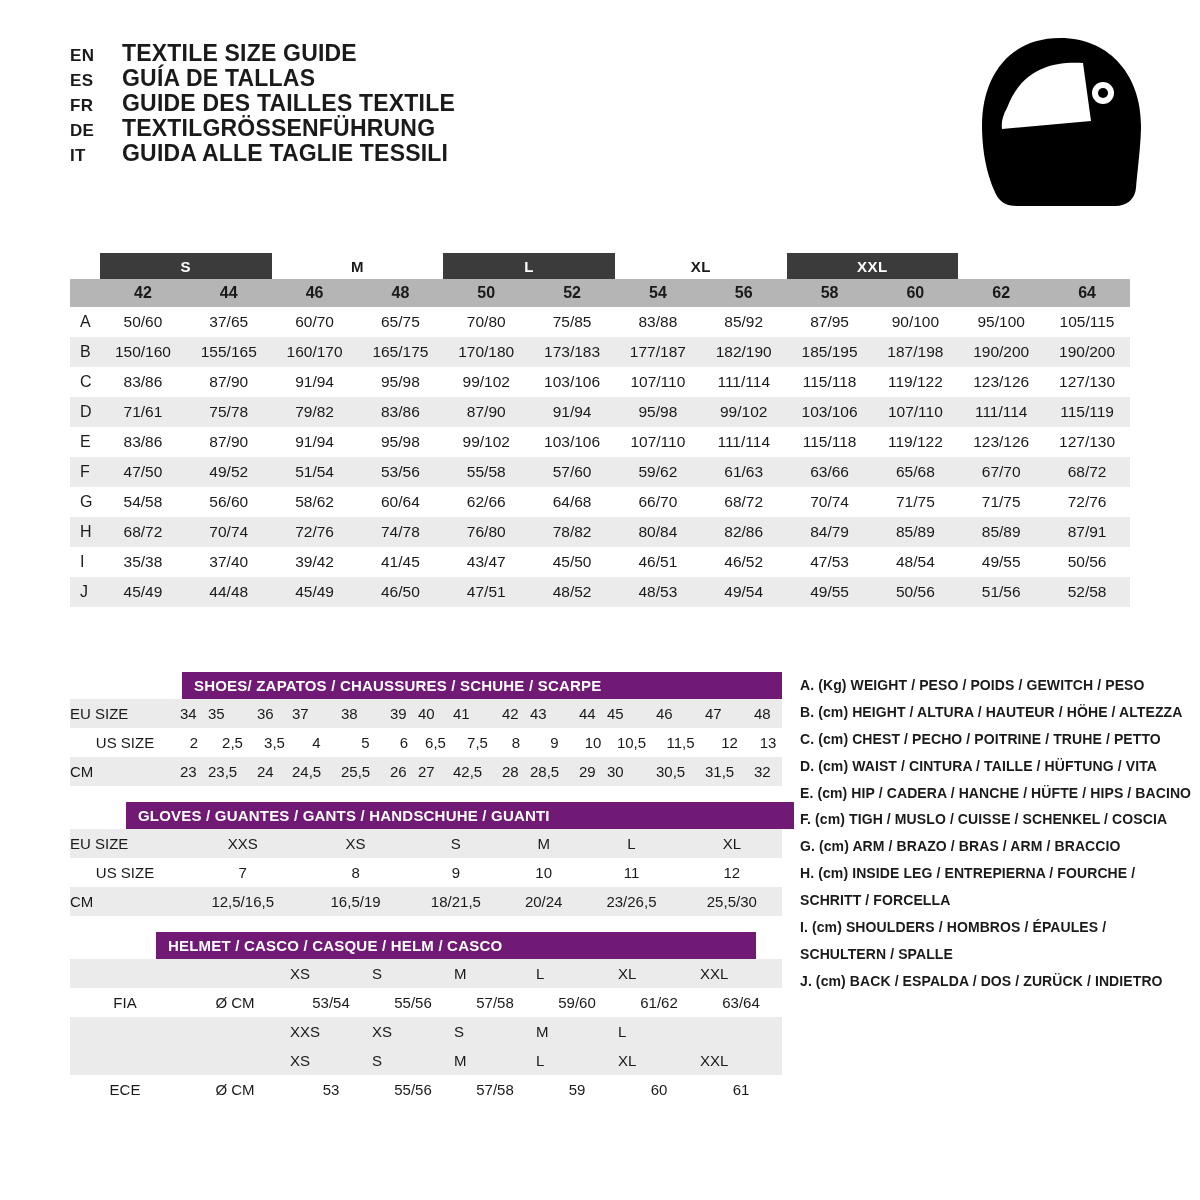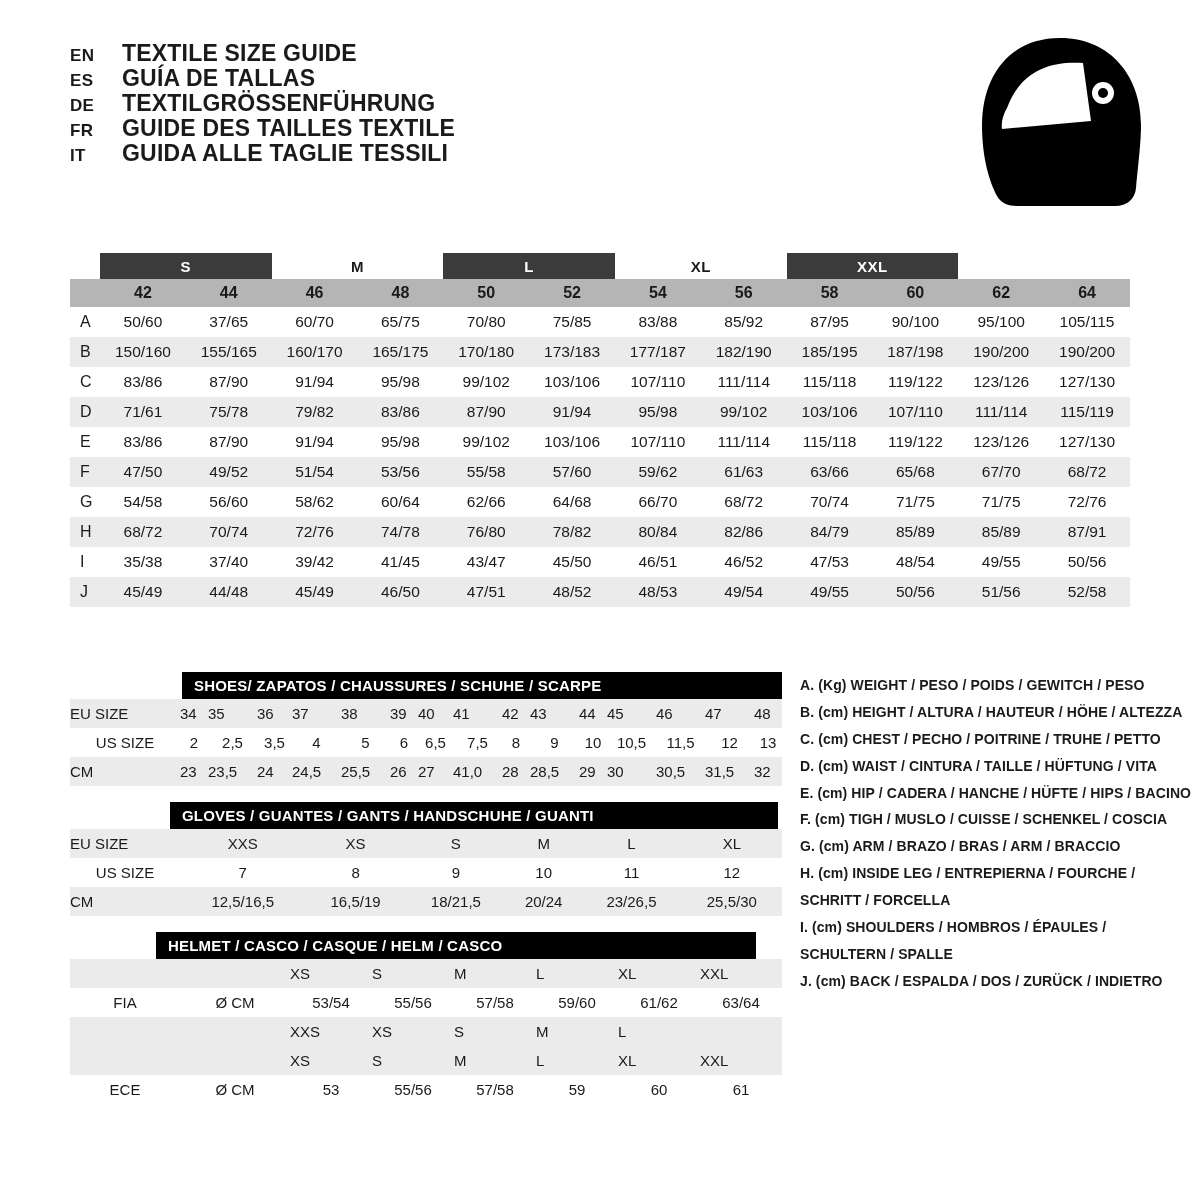--- a/index.html
+++ b/index.html
@@ -68,21 +68,21 @@
     text-align: left;
     padding-left: 10px;
     font-weight: normal;
     font-size: 16px;
     width: 30px;
   }
 
   
   .sec { position: absolute; font-size: 15px; }
   .sec-title {
-    background: #000000; color: #fff;
+    background: #701a75; color: #fff;
     font-weight: bold; font-size: 15px;
     letter-spacing: .2px;
     padding: 5px 0 5px 12px;
     height: 27px;
   }
   .sec table { border-collapse: collapse; width: 100%; }
   .sec td { padding: 0; height: 29px; font-size: 15px; }
   .lbl {
     width: 110px; padding-left: 8px;
     font-size: 15px; font-weight: normal;
@@ -110,26 +110,26 @@
 <div class="header">
   <div class="header-row">
     <span class="header-lang">EN</span>
     <span class="header-title">TEXTILE SIZE GUIDE</span>
   </div>
   <div class="header-row">
     <span class="header-lang">ES</span>
     <span class="header-title">GUÍA DE TALLAS</span>
   </div>
   <div class="header-row">
+    <span class="header-lang">FR</span>
+    <span class="header-title">GUIDE DES TAILLES TEXTILE</span>
+  </div>
+  <div class="header-row">
     <span class="header-lang">DE</span>
     <span class="header-title">TEXTILGRÖSSENFÜHRUNG</span>
-  </div>
-  <div class="header-row">
-    <span class="header-lang">FR</span>
-    <span class="header-title">GUIDE DES TAILLES TEXTILE</span>
   </div>
   <div class="header-row">
     <span class="header-lang">IT</span>
     <span class="header-title">GUIDA ALLE TAGLIE TESSILI</span>
   </div>
 </div>
 
 <div class="helmet">
   <svg viewBox="0 0 170 180" width="170" height="180" aria-hidden="true">
     <path d="M85 5 C33 5 7 45 7 92 C7 126 15 150 22 163 C26 170 33 173 42 173
@@ -362,35 +362,35 @@
       </tr>
       <tr class="shade">
         <td class="lbl">CM</td>
         <td class="celll">23</td>
         <td class="celll">23,5</td>
         <td class="celll">24</td>
         <td class="celll">24,5</td>
         <td class="celll">25,5</td>
         <td class="celll">26</td>
         <td class="celll">27</td>
-        <td class="celll">41,0</td>
+        <td class="celll">42,5</td>
         <td class="celll">28</td>
         <td class="celll">28,5</td>
         <td class="celll">29</td>
         <td class="celll">30</td>
         <td class="celll">30,5</td>
         <td class="celll">31,5</td>
         <td class="celll">32</td>
       </tr>
     </tbody>
   </table>
 </div>
 
 <div class="sec" style="left:70px; top:802px; width:712px;">
-  <div class="sec-title" style="margin-left:100px; width:608px;">GLOVES / GUANTES / GANTS / HANDSCHUHE / GUANTI</div>
+  <div class="sec-title" style="margin-left:56px; width:668px;">GLOVES / GUANTES / GANTS / HANDSCHUHE / GUANTI</div>
   <table>
     <tbody>
       <tr class="shade">
         <td class="lbl">EU SIZE</td>
         <td class="cellc">XXS</td>
         <td class="cellc">XS</td>
         <td class="cellc">S</td>
         <td class="cellc">M</td>
         <td class="cellc">L</td>
         <td class="cellc">XL</td>

